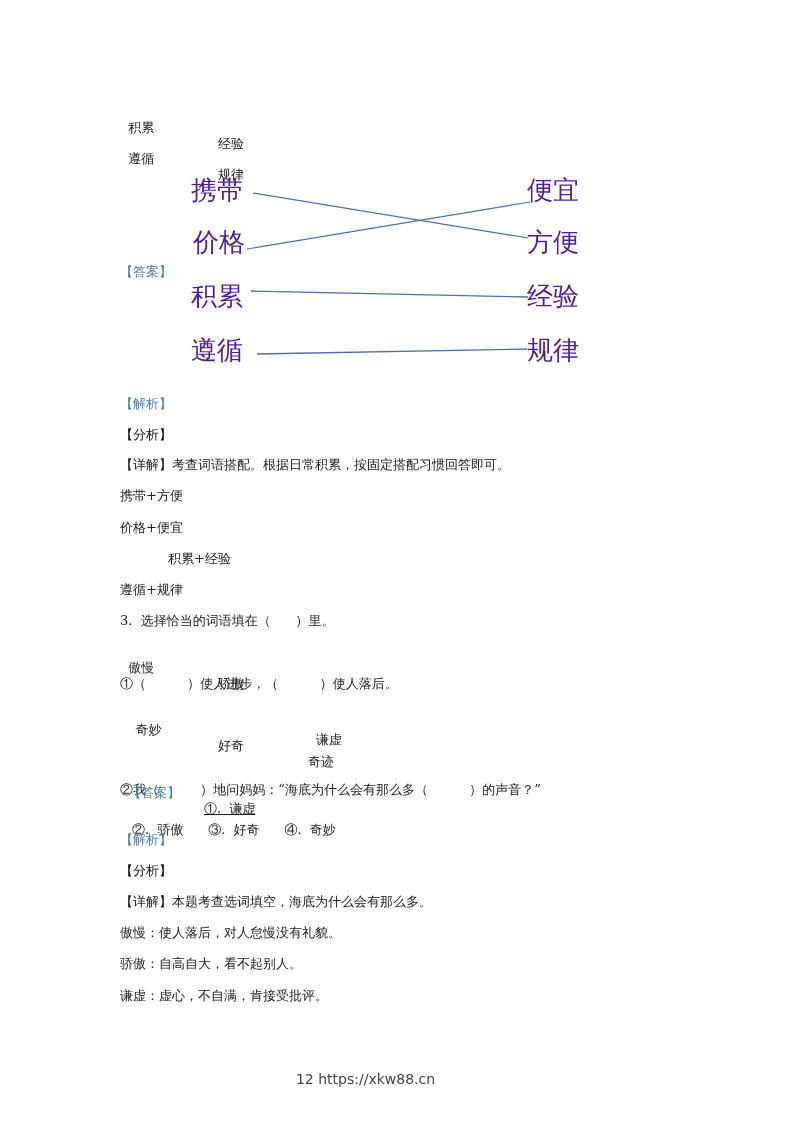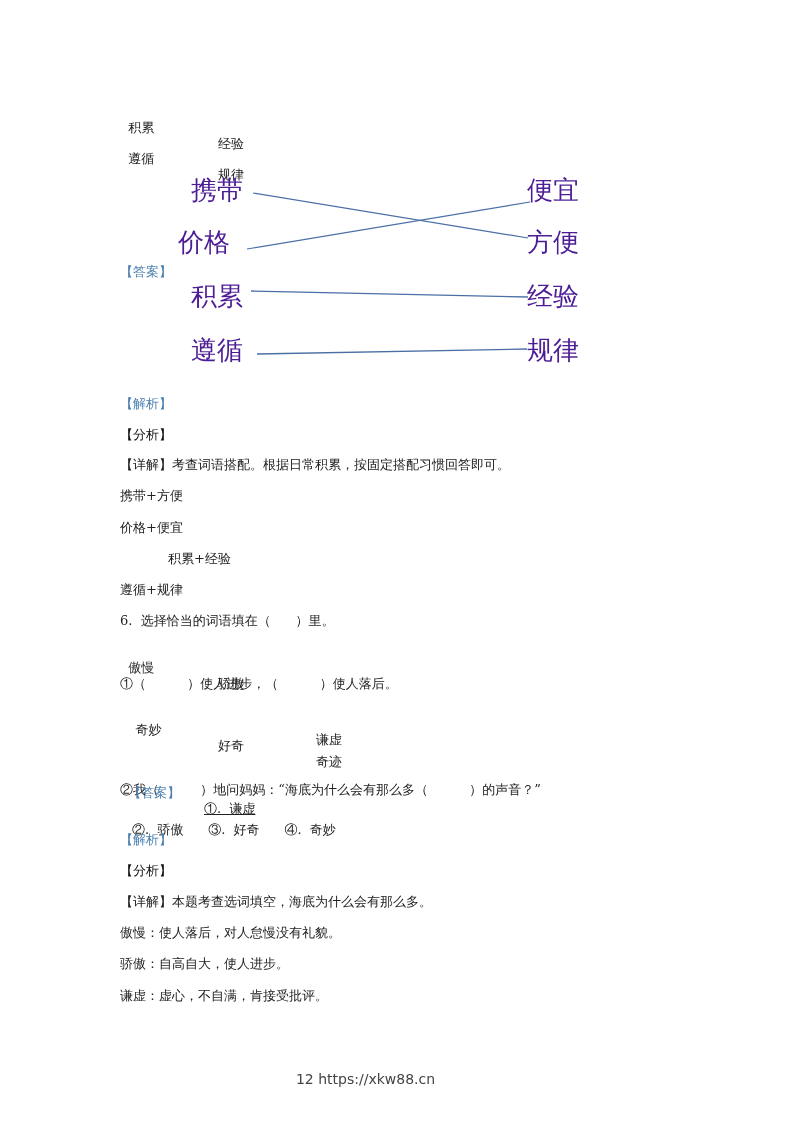--- a/index.html
+++ b/index.html
@@ -29,60 +29,60 @@
 <svg class="links" width="793" height="400">
   <line x1="253" y1="193" x2="528" y2="238" stroke="#4a6fa5" stroke-width="1.2"></line>
   <line x1="247" y1="249" x2="530" y2="202" stroke="#4a6fa5" stroke-width="1.2"></line>
   <line x1="251" y1="291" x2="528" y2="297" stroke="#4a6fa5" stroke-width="1.3"></line>
   <line x1="257" y1="354" x2="527" y2="349" stroke="#4a6fa5" stroke-width="1.3"></line>
 </svg>
 
 <div class="line tag-blue" style="top:264px;">【答案】</div>
 
 <div class="big" style="left:191px;top:176px;">携带</div>
-<div class="big" style="left:178px;top:228px;">价格</div>
+<div class="big" style="left:193px;top:228px;">价格</div>
 <div class="big" style="left:191px;top:282px;">积累</div>
 <div class="big" style="left:191px;top:336px;">遵循</div>
 
 <div class="big" style="left:527px;top:176px;text-align:center;">便宜</div>
 <div class="big" style="left:527px;top:228px;">方便</div>
 <div class="big" style="left:527px;top:282px;">经验</div>
 <div class="big" style="left:527px;top:336px;">规律</div>
 
 <div class="line tag-blue" style="top:396px;">【解析】</div>
 <div class="line tag-black" style="top:427px;">【分析】</div>
 <div class="line" style="top:457px;">【详解】考查词语搭配。根据日常积累，按固定搭配习惯回答即可。</div>
 <div class="line" style="top:488px;">携带+方便</div>
 <div class="line" style="top:520px;">价格+便宜</div>
 <div class="line" style="top:551px;margin-left:48px;">积累+经验</div>
 <div class="line" style="top:582px;">遵循+规律</div>
 
-<div class="line" style="top:613px;">6.  选择恰当的词语填在（      ）里。</div>
+<div class="line" style="top:613px;">3.  选择恰当的词语填在（      ）里。</div>
 <div class="line" style="top:644px;">
   <span>傲慢</span>
   <span style="position:absolute;left:98px;">骄傲</span>
   <span style="position:absolute;left:196px;margin-top:40px;">谦虚</span>
 </div>
 <div class="line" style="top:676px;">①（          ）使人进步，（          ）使人落后。</div>
 <div class="line" style="top:707px;font-family:Liberation Mono, monospace;">
   <span>奇妙</span>
   <span style="position:absolute;left:98px;">好奇</span>
-  <span style="position:absolute;left:196px;text-align:center;">奇迹</span>
+  <span style="position:absolute;left:188px;text-align:center;">奇迹</span>
 </div>
 <div class="line" style="top:782px;text-align:right;">②我（          ）地问妈妈：“海底为什么会有那么多（          ）的声音？”</div>
 
 <div class="line" style="top:769px;">
   <span class="tag-blue">【答案】</span>
   <span style="position:absolute;left:84px;text-decoration:underline;">①.  谦虚</span>
 </div>
 <div class="line" style="top:800px;left:132px;margin-top:22px;">②.  骄傲      ③.  好奇      ④.  奇妙</div>
 
 <div class="line tag-blue" style="top:832px;">【解析】</div>
 <div class="line tag-black" style="top:863px;">【分析】</div>
 <div class="line" style="top:894px;">【详解】本题考查选词填空，海底为什么会有那么多。</div>
 <div class="line" style="top:925px;">傲慢：使人落后，对人怠慢没有礼貌。</div>
-<div class="line" style="top:956px;">骄傲：自高自大，使人进步。</div>
+<div class="line" style="top:956px;">骄傲：自高自大，看不起别人。</div>
 <div class="line" style="top:988px;">谦虚：虚心，不自满，肯接受批评。</div>
 
 <div class="footer">
   <span>12</span>
   <span>https://xkw88.cn</span>
 </div>
 
 </body></html>

